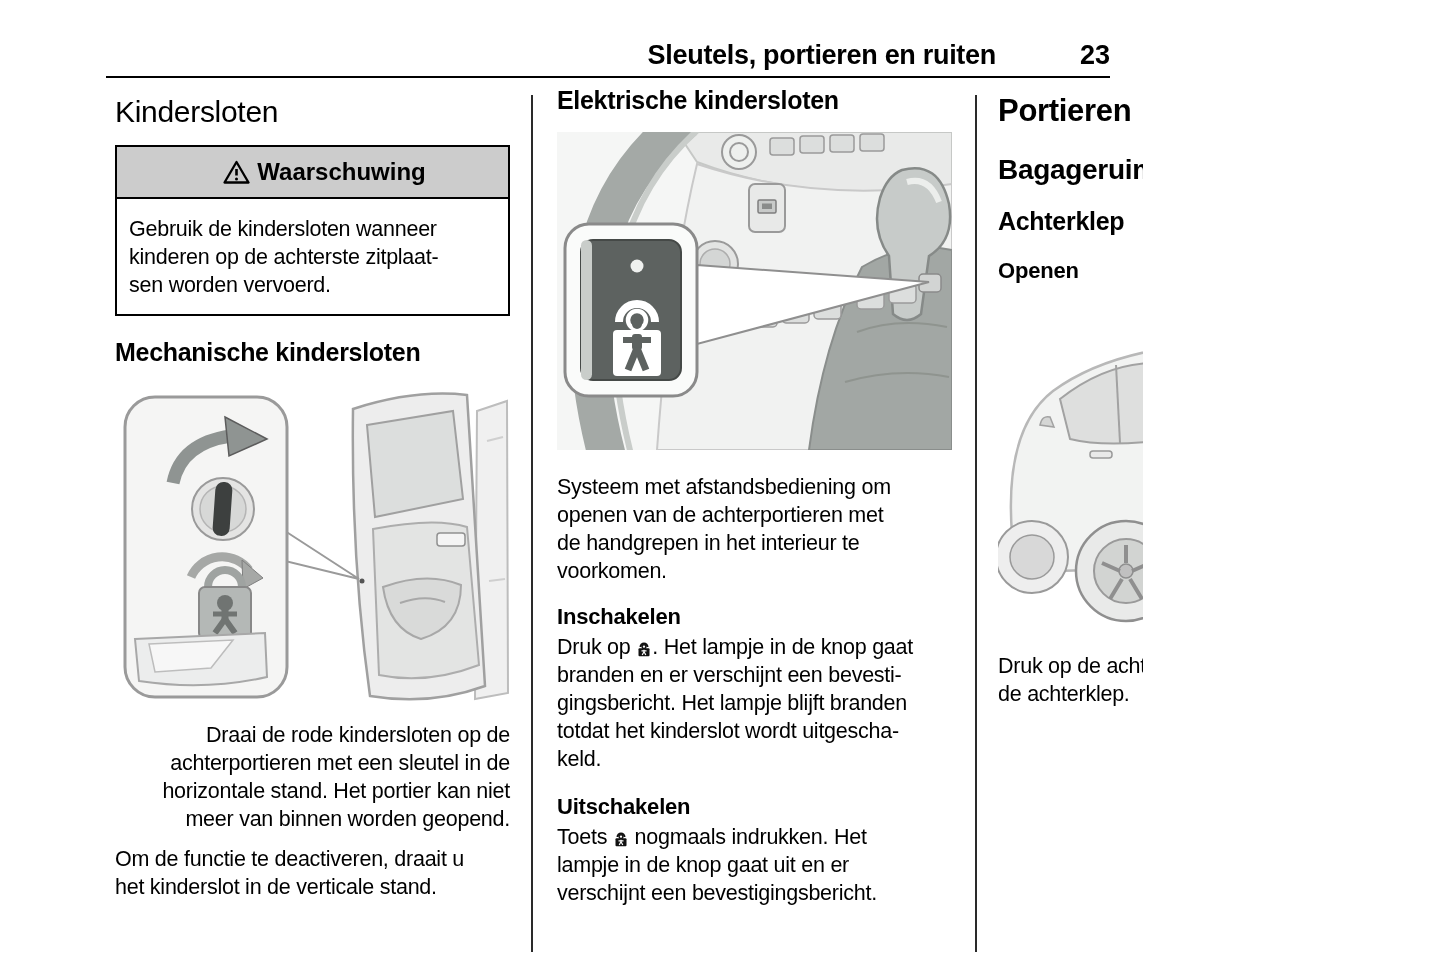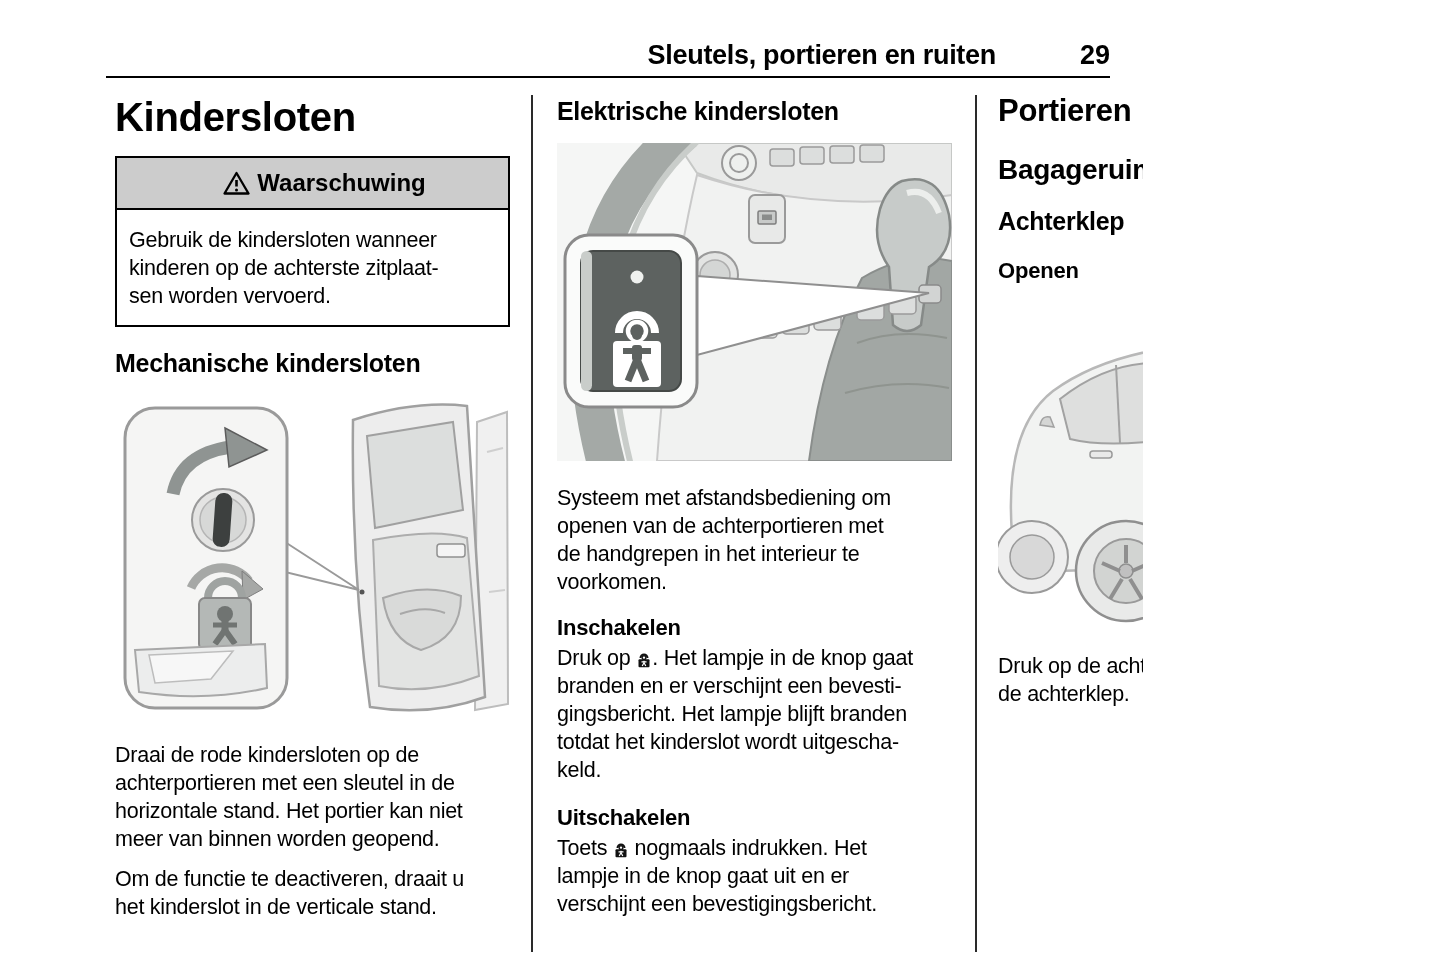--- a/index.html
+++ b/index.html
@@ -18,21 +18,21 @@
   .page-header .page-num{font-size:27px;font-weight:bold;}
   
   .col{position:absolute;top:82px;}
   .col1{left:115px;width:395px;}
   .col2{left:557px;width:395px;}
   .col3{left:998px;width:393px;}
   .vdivider{position:absolute;top:95px;height:857px;width:2px;background:#2a2a2a;}
   .vd1{left:531px;} .vd2{left:975px;}
   
   .h-xl{font-size:31px;font-weight:bold;margin:0;letter-spacing:-.3px;}
-  .h-l{font-size:40px;font-weight:bold;margin:0;letter-spacing:-.3px;}
+  .h-l{font-size:30px;font-weight:normal;margin:0;letter-spacing:-.3px;}
   .h-ml{font-size:28px;font-weight:bold;margin:0;letter-spacing:-.3px;}
   .h-m{font-size:25px;font-weight:bold;margin:0;letter-spacing:-.3px;}
   .h-s{font-size:22px;font-weight:bold;margin:0;letter-spacing:-.2px;}
   .body-text{
     font-size:21.5px;line-height:28px;margin:0;letter-spacing:-.25px;
     white-space:pre-line;
   }
   
   .warning-box{margin-top:16px;border:2px solid #000;}
   .warning-head{
@@ -44,41 +44,41 @@
   
   .figure{display:block;}
   .fig1{margin-top:14px;}
   .fig2{margin-top:17px;background:#f5f6f5;}
   .fig3{margin-top:15px;}
   
   .inline-lock{display:inline-block;vertical-align:-3px;}
   
   .col1 .h1{margin-top:13px;}
   .col1 .h2{margin-top:22px;}
-  .col1 .p1{margin-top:19px;}
+  .col1 .p1{margin-top:10px;text-align:right;}
   .col1 .p2{margin-top:12px;}
-  .col2 .h2{margin-top:15px;}
+  .col2 .h2{margin-top:4px;}
   .col2 .intro{margin-top:23px;}
   .col2 .sec-h{margin-top:19px;}
   .col2 .sec-b{margin-top:3px;}
   .col2 .sec-h2{margin-top:21px;}
   .col3 .h1{margin-top:11px;}
   .col3 .h2{margin-top:25px;}
   .col3 .h3{margin-top:21px;}
   .col3 .h4{margin-top:22px;}
   .col3 .p1{margin-top:11px;}
 </style>
 </head>
 <body>
 
 <div class="page">
 
   <div class="page-header">
     <span class="running-title">Sleutels, portieren en ruiten</span>
-    <span class="page-num">29</span>
+    <span class="page-num">23</span>
   </div>
 
   <div class="vdivider vd1"></div>
   <div class="vdivider vd2"></div>
 
   <div class="col col1">
     <h1 class="h-l h1">Kindersloten</h1>
 
     <div class="warning-box">
       <div class="warning-head">

